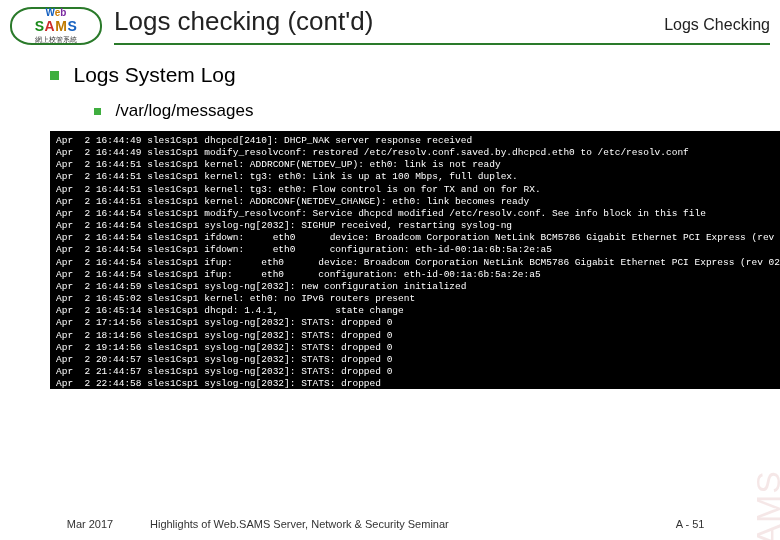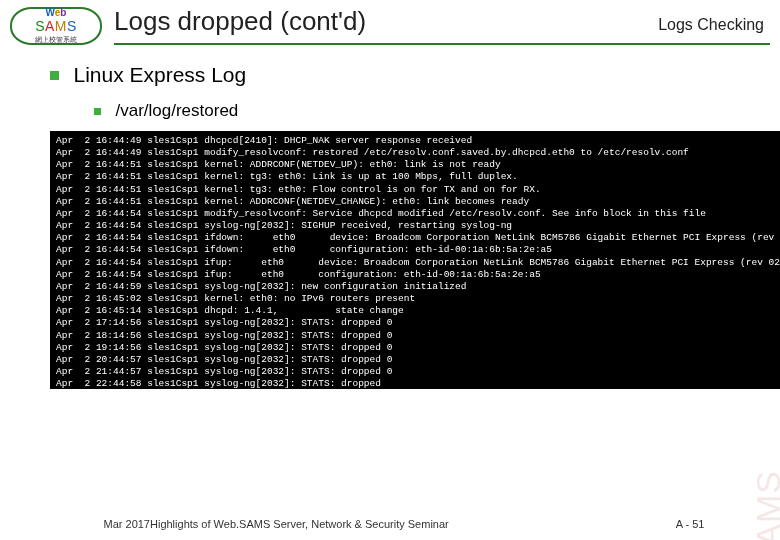--- a/index.html
+++ b/index.html
@@ -2,67 +2,67 @@
 <html><head>
 <meta charset="utf-8">
 <style>
   html,body{margin:0;padding:0;width:780px;height:540px;font-family:Arial,Helvetica,sans-serif;background:#fff;color:#000;overflow:hidden}
   .slide{position:relative;width:780px;height:540px;box-sizing:border-box}
   .header{display:flex;align-items:center;padding:6px 10px 0 10px}
   .logo{display:flex;align-items:flex-start;margin-right:12px}
   .logo-shape{width:88px;height:34px;border:2px solid #2a7a2a;border-radius:22px 22px 22px 22px / 18px 18px 18px 18px;display:flex;flex-direction:column;align-items:center;justify-content:center;background:#fff;position:relative}
   .logo-web{font-size:10px;font-weight:bold}
   .logo-web .w{color:#1560c0}.logo-web .e{color:#cc7a00}.logo-web .b{color:#7a2aa0}
-  .logo-sams{font-size:14px;font-weight:normal;letter-spacing:.5px}
+  .logo-sams{font-size:14px;font-weight:bold;letter-spacing:.5px}
   .logo-sams .s1{color:#1a8a1a}.logo-sams .a{color:#cc2a2a}.logo-sams .m{color:#c07a00}.logo-sams .s2{color:#1560c0}
   .logo-cn{font-size:7px;color:#333;margin-top:1px}
   .title-wrap{flex:1;display:flex;align-items:baseline;justify-content:space-between;border-bottom:2px solid #2a7a2a;padding-bottom:6px}
   .slide-title{font-size:26px;color:#222}
-  .section-label{font-size:16px;color:#222;margin-right:6px}
+  .section-label{font-size:16px;color:#222;}
   .body{padding:18px 30px 0 50px}
   .lvl1{margin:0 0 14px 0}
   .lvl2{margin:8px 0 8px 44px}
   .sq{display:inline-block;width:9px;height:9px;background:#3fae3f;margin-right:10px;vertical-align:middle}
   .sq.sm{width:7px;height:7px}
   .lvl1-text{font-size:21px;vertical-align:middle}
   .lvl2-text{font-size:17px;vertical-align:middle}
   .terminal{margin:10px 0 0 0;background:#000;color:#fff;font-family:"Courier New",monospace;font-size:9.5px;line-height:1.28;padding:4px 6px;white-space:pre;overflow:hidden;width:720px;height:250px}
   .footer{position:absolute;bottom:10px;left:0;right:0;display:flex;justify-content:space-between;padding:0 30px;font-size:11px;color:#333}
-  .footer .left{width:120px;text-align:right}
+  .footer .left{width:120px;text-align:center}
   .footer .center{flex:1;text-align:left}
   .footer .right{width:120px;text-align:center}
   .watermark{position:absolute;right:-8px;bottom:70px;transform:rotate(-90deg);transform-origin:right bottom;font-size:34px;font-weight:300;color:rgba(200,120,120,.18);letter-spacing:1px}
 </style>
 </head>
 <body>
 
 <div class="slide">
 
   <div class="header">
     <div class="logo">
       <div class="logo-shape">
         <div class="logo-web"><span class="w">W</span><span class="e">e</span><span class="b">b</span></div>
         <div class="logo-sams"><span class="s1">S</span><span class="a">A</span><span class="m">M</span><span class="s2">S</span></div>
         <div class="logo-cn">網上校管系統</div>
       </div>
     </div>
     <div class="title-wrap">
-      <div class="slide-title">Logs dropped (cont'd)</div>
+      <div class="slide-title">Logs checking (cont'd)</div>
       <div class="section-label">Logs Checking</div>
     </div>
   </div>
 
   <div class="body">
     <div class="lvl1">
       <span class="sq"></span>
-      <span class="lvl1-text">Linux Express Log</span>
+      <span class="lvl1-text">Logs System Log</span>
     </div>
     <div class="lvl2">
       <span class="sq sm"></span>
-      <span class="lvl2-text">/var/log/restored</span>
+      <span class="lvl2-text">/var/log/messages</span>
     </div>
 
     <div class="terminal" id="terminal">Apr  2 16:44:49 sles1Csp1 dhcpcd[2410]: DHCP_NAK server response received
 Apr  2 16:44:49 sles1Csp1 modify_resolvconf: restored /etc/resolv.conf.saved.by.dhcpcd.eth0 to /etc/resolv.conf
 Apr  2 16:44:51 sles1Csp1 kernel: ADDRCONF(NETDEV_UP): eth0: link is not ready
 Apr  2 16:44:51 sles1Csp1 kernel: tg3: eth0: Link is up at 100 Mbps, full duplex.
 Apr  2 16:44:51 sles1Csp1 kernel: tg3: eth0: Flow control is on for TX and on for RX.
 Apr  2 16:44:51 sles1Csp1 kernel: ADDRCONF(NETDEV_CHANGE): eth0: link becomes ready
 Apr  2 16:44:54 sles1Csp1 modify_resolvconf: Service dhcpcd modified /etc/resolv.conf. See info block in this file
 Apr  2 16:44:54 sles1Csp1 syslog-ng[2032]: SIGHUP received, restarting syslog-ng

